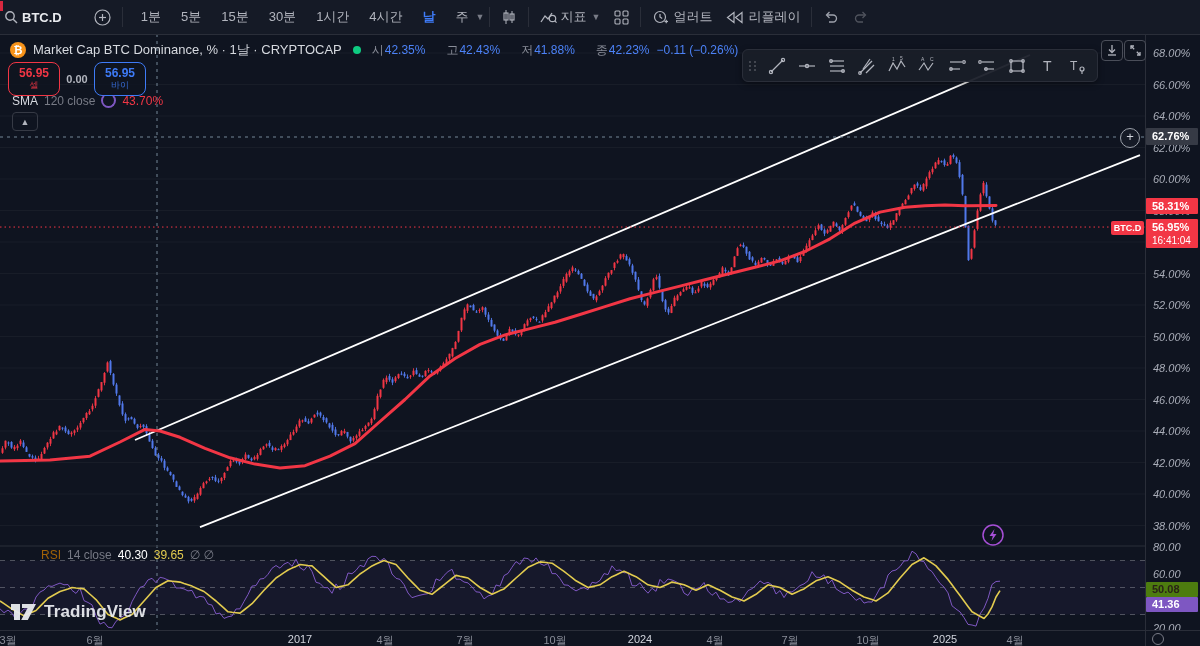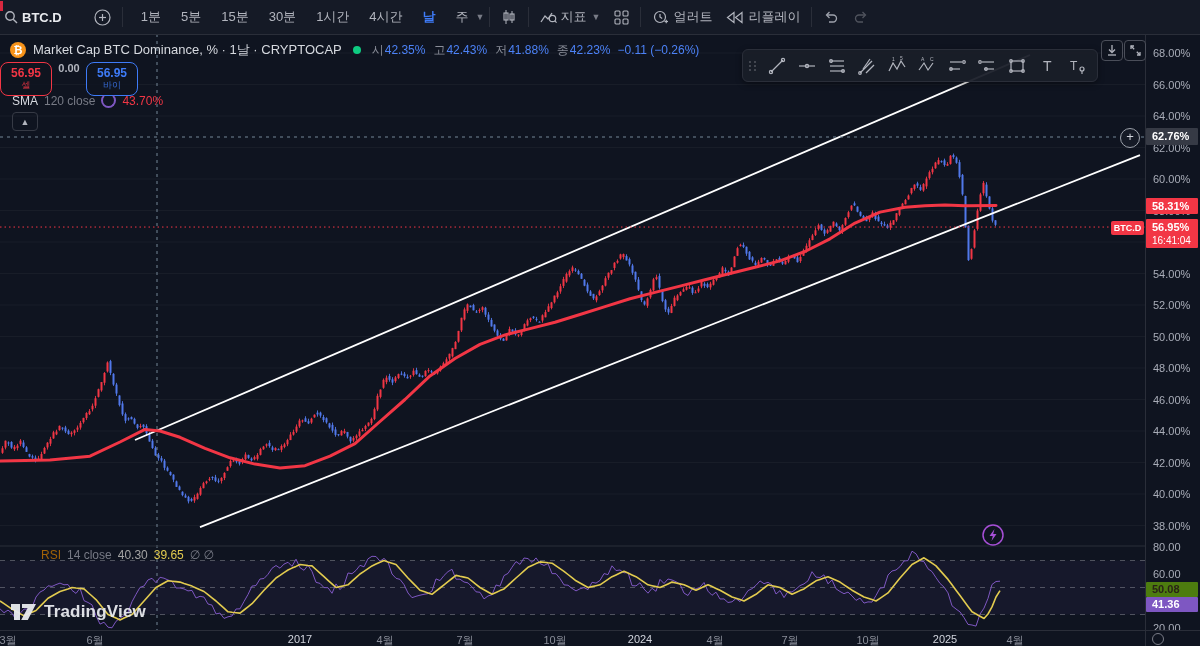--- a/index.html
+++ b/index.html
@@ -15,58 +15,58 @@
   .tf{padding:0 6px;height:24px;display:flex;align-items:center;border-radius:4px;font-size:13px;color:#B2B5BE;margin-left:8px;}
   .tf.sel{color:#3E7BF7;font-weight:bold;}
   .chev{color:#787B86;font-size:9px;margin-left:1px;}
   .icon-svg{display:block;}
   
   #legend-row{position:absolute;left:10px;top:41px;display:flex;align-items:center;gap:7px;z-index:30;}
   #legend-title{color:#D6D9DF;font-size:13px;}
   .btc-ic{width:16px;height:16px;border-radius:50%;background:#F7931A;color:#fff;font-size:11px;font-weight:bold;
     display:flex;align-items:center;justify-content:center;}
   .gdot{width:8px;height:8px;border-radius:50%;background:#0ECB81;margin:0 4px;}
-  #ohlc{display:flex;gap:8px;font-size:12px;}
+  #ohlc{display:flex;gap:21px;font-size:12px;}
   #ohlc .lb{color:#8A8E99;margin-right:1px;}
   #ohlc .vl{color:#4C82F7;}
   #legend-change{color:#4C82F7;font-size:12px;}
-  #trade-w{position:absolute;left:0;top:62px;display:flex;z-index:30;}
+  #trade-w{position:absolute;left:8px;top:62px;display:flex;align-items:center;z-index:30;}
   .trade-btn{width:50px;height:32px;border-radius:8px;background:rgba(15,20,32,.85);display:flex;flex-direction:column;
     align-items:center;justify-content:center;line-height:1.1;cursor:pointer;}
   .sell{border:1px solid #F23645;color:#F23645;}
   .buy{border:1px solid #3E7BF7;color:#3E7BF7;}
   .trade-p{font-size:12px;font-weight:bold;}
   .trade-l{font-size:9px;opacity:.85;}
   #spread{width:34px;text-align:center;color:#B2B5BE;font-size:11px;font-weight:bold;}
   #sma-row{position:absolute;left:12px;top:93px;display:flex;align-items:center;gap:6px;font-size:12px;z-index:30;}
   #sma-row .nm{color:#D6D9DF;}
   #sma-row .pr{color:#787B86;}
   #sma-row .vl{color:#F23645;}
   .spinner{width:11px;height:11px;border-radius:50%;border:2px solid #7E57C2;border-top-color:transparent;}
   #collapse-btn{position:absolute;left:12px;top:112px;width:24px;height:17px;border:1px solid #363A45;border-radius:4px;
     color:#B2B5BE;font-size:9px;display:flex;align-items:center;justify-content:center;z-index:30;cursor:pointer;}
   #rsi-row{position:absolute;left:12px;top:548px;display:flex;align-items:center;gap:6px;font-size:12px;z-index:30;}
   #rsi-row .nm{color:#a16207;margin-left:29px;}
   #rsi-row .pr{color:#787B86;}
-  #rsi-row .v1{color:#a3a3a3;}
+  #rsi-row .v1{color:#ffffff;}
   #rsi-row .v2{color:#E2CB4F;}
   #rsi-row .ve{color:#787B86;}
   
   #drawbar{position:absolute;left:742px;top:49px;height:31px;background:rgba(25,29,40,.95);border:1px solid #2A2E39;
     border-radius:6px;display:flex;align-items:center;padding:0 6px;gap:2px;z-index:35;box-shadow:0 2px 6px rgba(0,0,0,.4);}
   .drag-dots{display:grid;grid-template-columns:3px 3px;grid-gap:2px;margin-right:4px;}
   .drag-dots i{width:2px;height:2px;border-radius:50%;background:#50545E;}
   .dtool{width:28px;height:26px;display:flex;align-items:center;justify-content:center;border-radius:4px;cursor:pointer;}
   
   .tr-btn{position:absolute;top:40px;width:20px;height:19px;border:1px solid #4A4E59;border-radius:4px;color:#B2B5BE;
     display:flex;align-items:center;justify-content:center;font-size:11px;z-index:35;background:rgba(15,20,32,.7);cursor:pointer;}
   
   #price-axis{position:absolute;left:1145px;top:34px;width:55px;height:596px;background:#0F1420;
     border-left:1px solid #2A2E39;z-index:20;}
-  .ax-lb{position:absolute;left:7px;transform:translateY(-50%);font-size:11px;color:#A9ADB8;white-space:nowrap;}
+  .ax-lb{position:absolute;left:7px;transform:translateY(-50%);font-size:11px;color:#A9ADB8;white-space:nowrap;font-style:italic;}
   .badge{position:absolute;left:1146px;width:52px;color:#fff;font-size:11px;font-weight:bold;text-align:left;
     padding-left:6px;box-sizing:border-box;z-index:25;border-radius:1px;}
   #b-cross{background:#363A45;height:17px;line-height:17px;}
   #b-sma{background:#F23645;height:16px;line-height:16px;}
   #b-price{background:#F23645;height:29px;line-height:1.25;padding-top:2px;}
   #b-price .cd{font-weight:normal;font-size:10px;}
   #b-sym{position:absolute;left:1111px;top:221px;width:33px;height:14px;background:#F23645;color:#fff;font-size:9px;
     font-weight:bold;text-align:center;line-height:14px;border-radius:2px;z-index:25;}
   #b-rsi1{background:#4d7c0f;color:#2A2317;height:15px;line-height:15px;}
   #b-rsi2{background:#7E57C2;height:15px;line-height:15px;}

